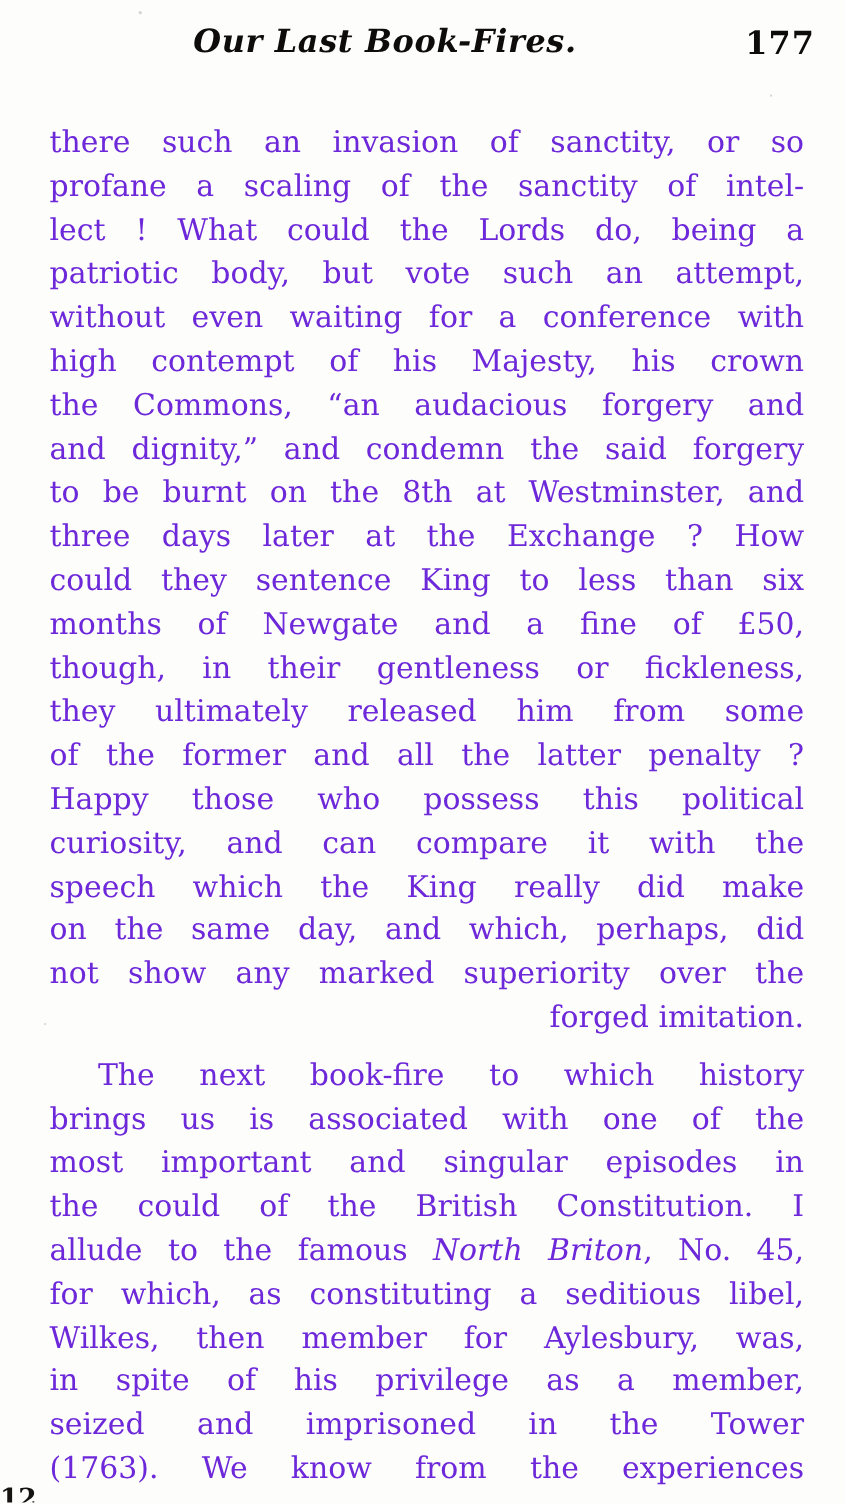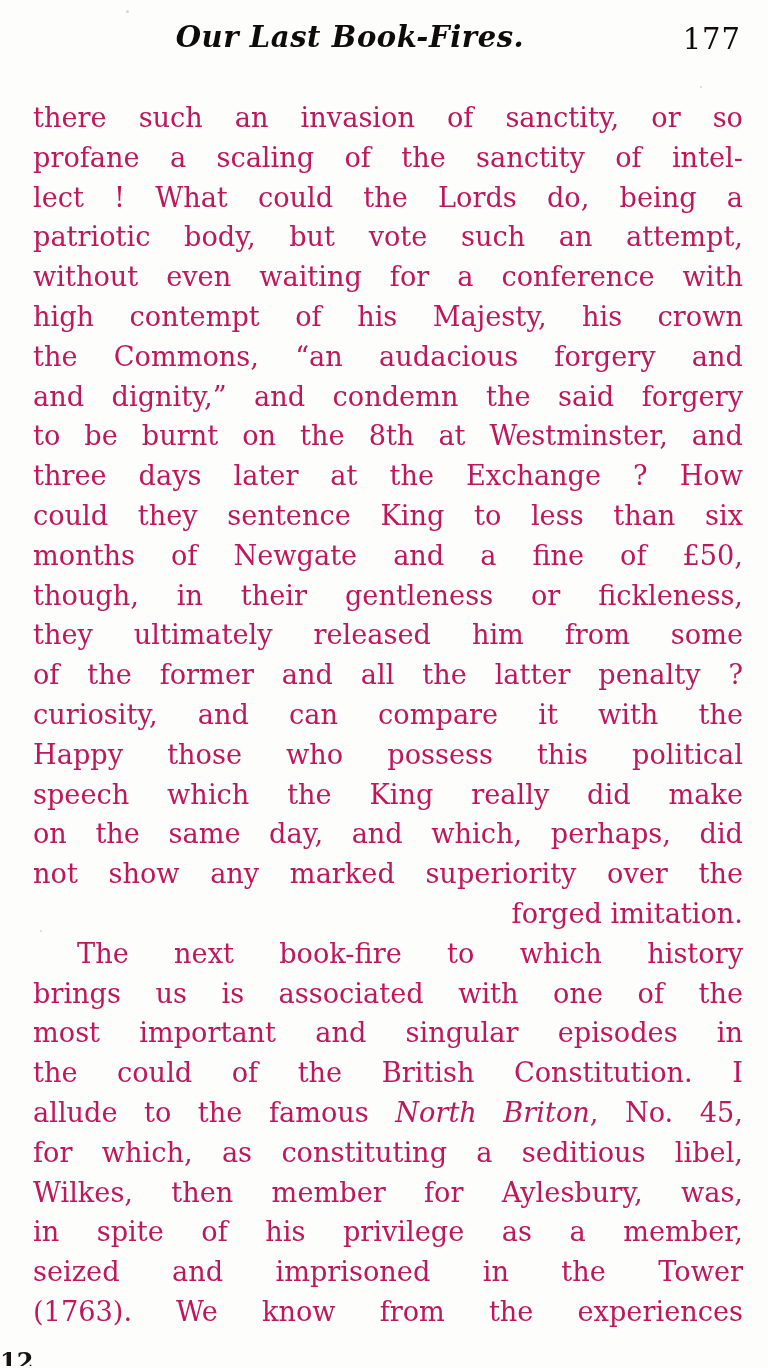--- a/index.html
+++ b/index.html
@@ -36,39 +36,39 @@
     font-weight: 700;
     font-size: 29px;
     letter-spacing: 0.6px;
     color: #0d0c0b;
   }
   .rh-folio {
     position: absolute;
     right: 34px;
     top: 2px;
     font-family: "DejaVu Serif", serif;
-    font-weight: 400;
+    font-weight: 700;
     font-size: 29px;
     letter-spacing: 1px;
     color: #0d0c0b;
   }
 
   
   .textblock {
     position: absolute;
     left: 33px;
     top: 98px;
     width: 710px;
   }
   .para {
-    margin: 0;
+    margin: 12px;
     font-family: "DejaVu Serif", serif;
     font-size: 27.2px;
     line-height: 39.8px;
-    color: #be185d;
+    color: #6d28d9;
     text-align: justify;
   }
   .para .ln {
     display: block;
     white-space: nowrap;
   }
   
   .para .ln.j {
     text-align: justify;
     text-align-last: justify;
@@ -129,22 +129,22 @@
       <span class="ln j">high contempt of his Majesty, his crown</span>
       <span class="ln j">the Commons, “an audacious forgery and</span>
       <span class="ln j">and dignity,” and condemn the said forgery</span>
       <span class="ln j">to be burnt on the 8th at Westminster, and</span>
       <span class="ln j">three days later at the Exchange ?   How</span>
       <span class="ln j">could they sentence King to less than six</span>
       <span class="ln j">months of Newgate and a fine of £50,</span>
       <span class="ln j">though, in their gentleness or fickleness,</span>
       <span class="ln j">they ultimately released him from some</span>
       <span class="ln j">of the former and all the latter penalty ?</span>
+      <span class="ln j">Happy those who possess this political</span>
       <span class="ln j">curiosity, and can compare it with the</span>
-      <span class="ln j">Happy those who possess this political</span>
       <span class="ln j">speech which the King really did make</span>
       <span class="ln j">on the same day, and which, perhaps, did</span>
       <span class="ln j">not show any marked superiority over the</span>
       <span class="ln last">forged imitation.</span>
     </p>
 
     <p class="para">
       <span class="ln j"><span class="indent"></span><span>The next book-fire to which history</span></span>
       <span class="ln j">brings us is associated with one of the</span>
       <span class="ln j">most important and singular episodes in</span>

